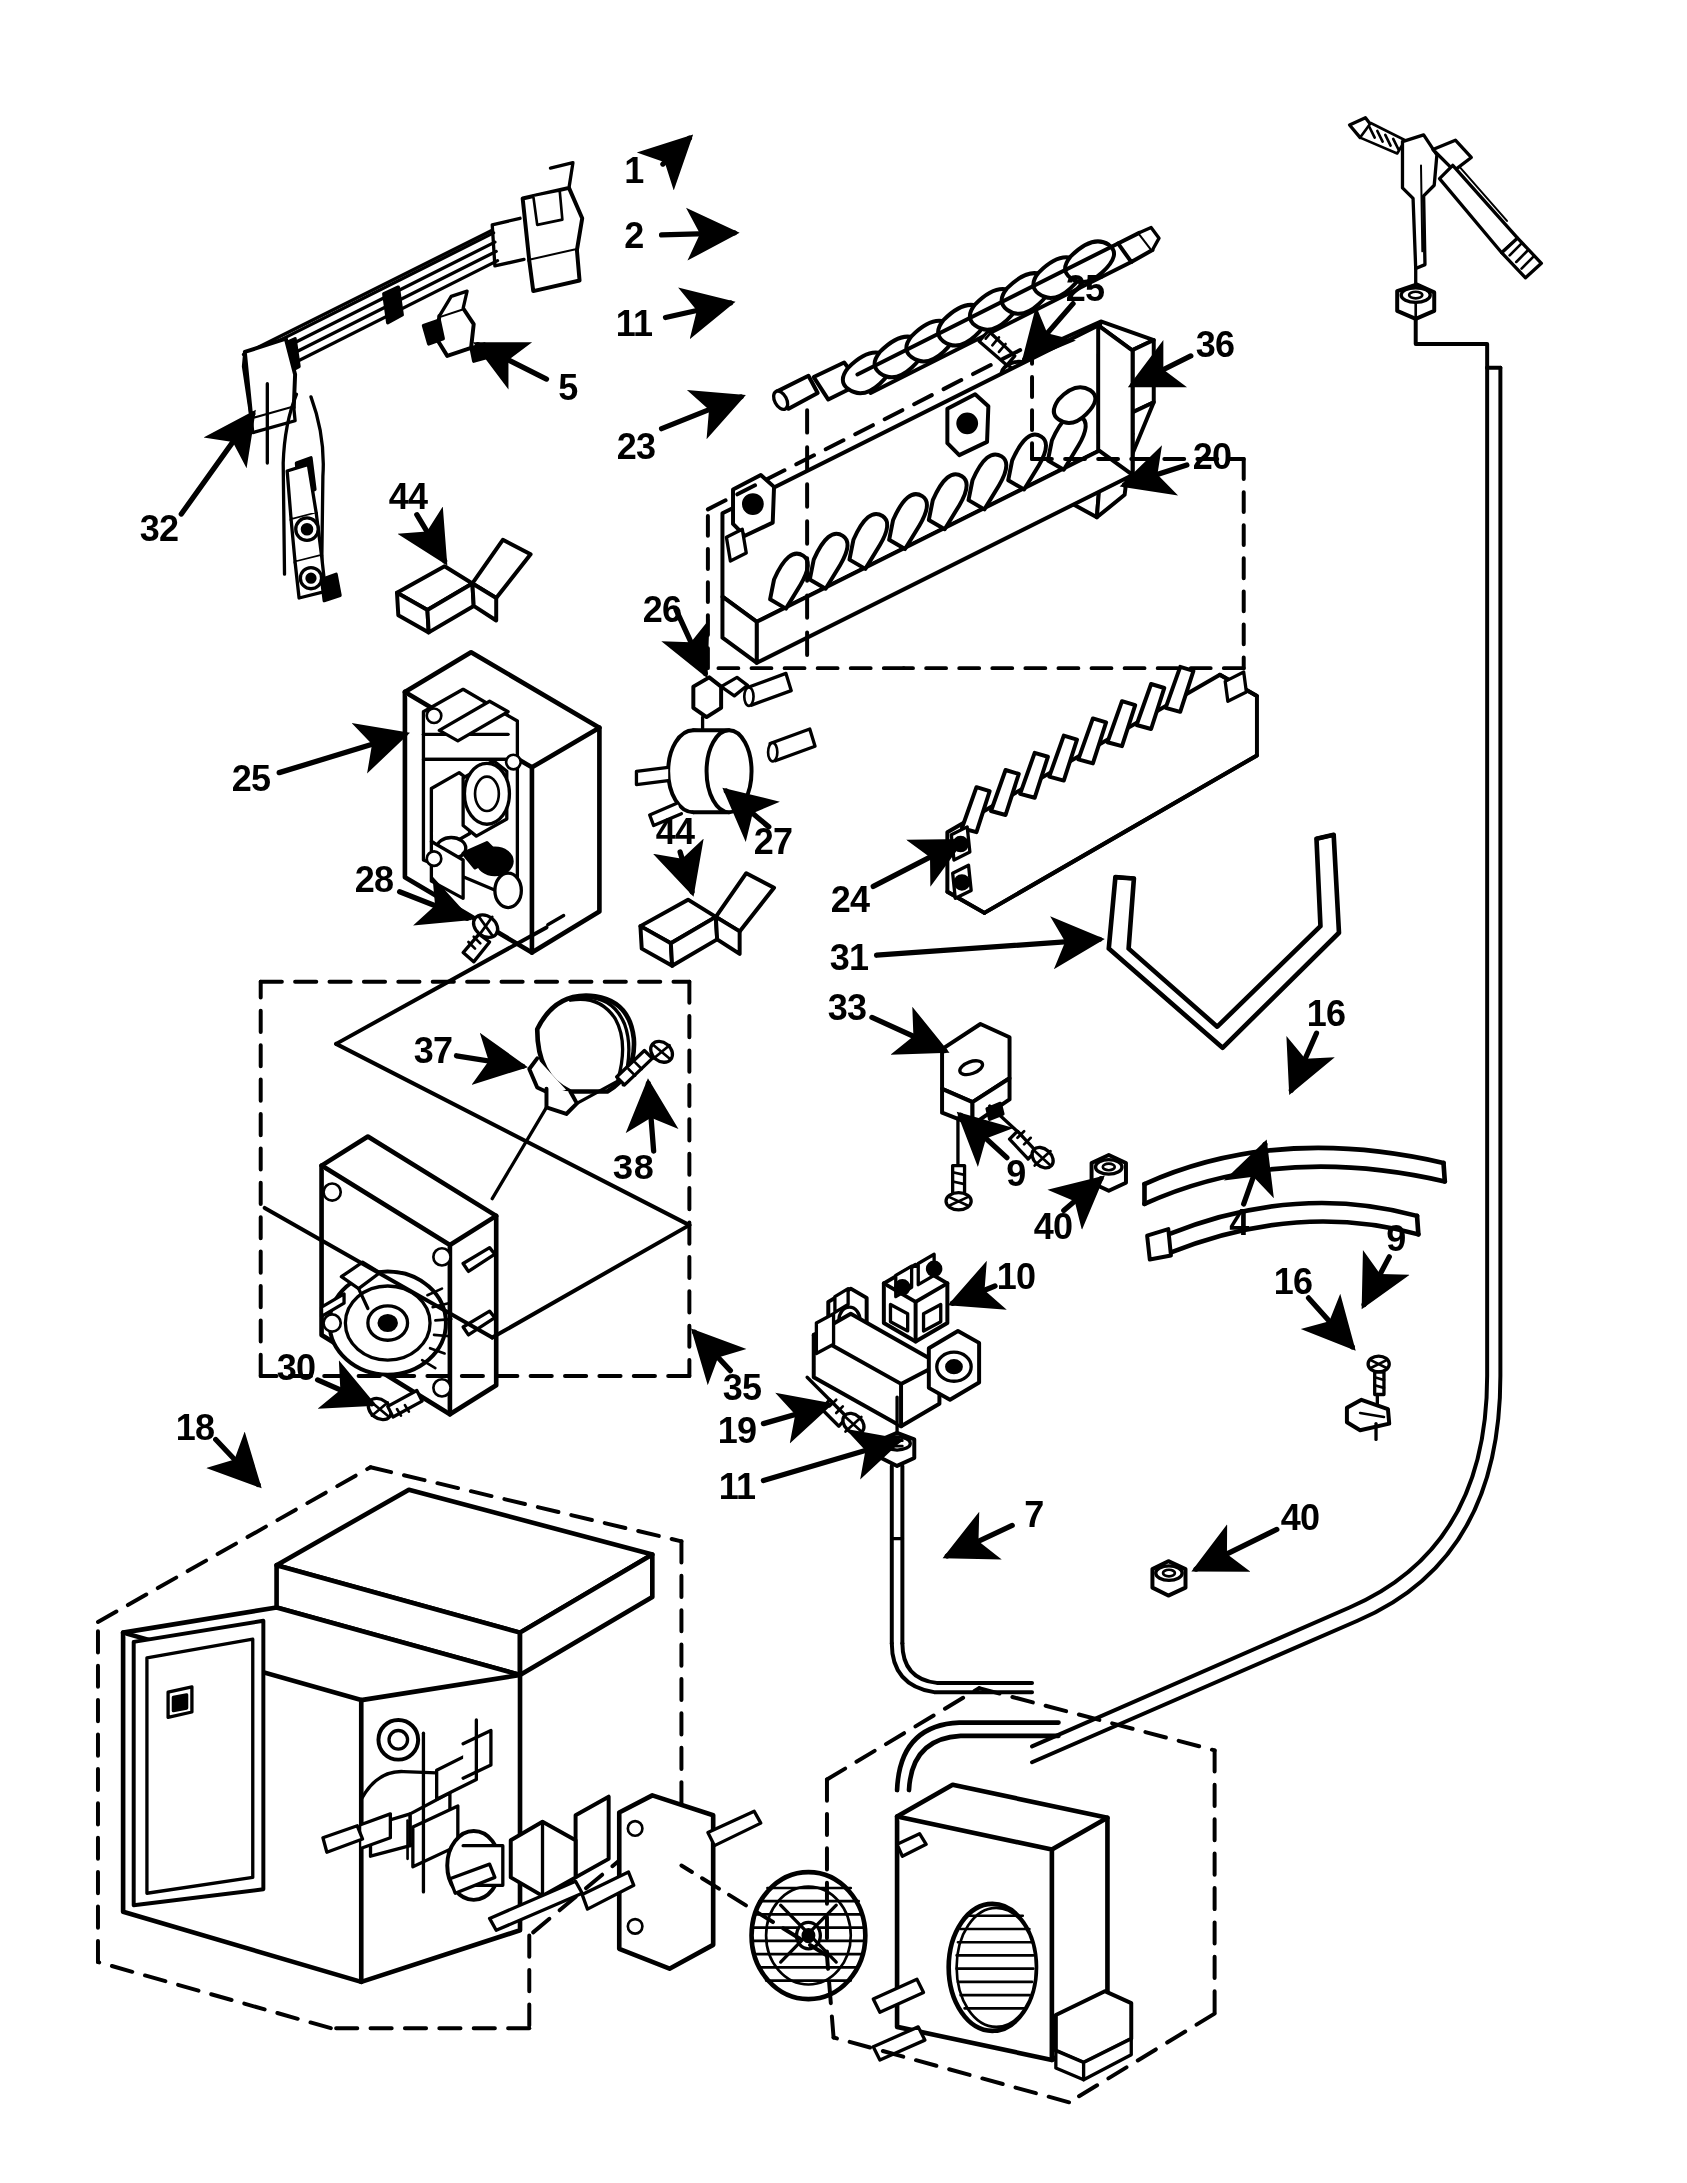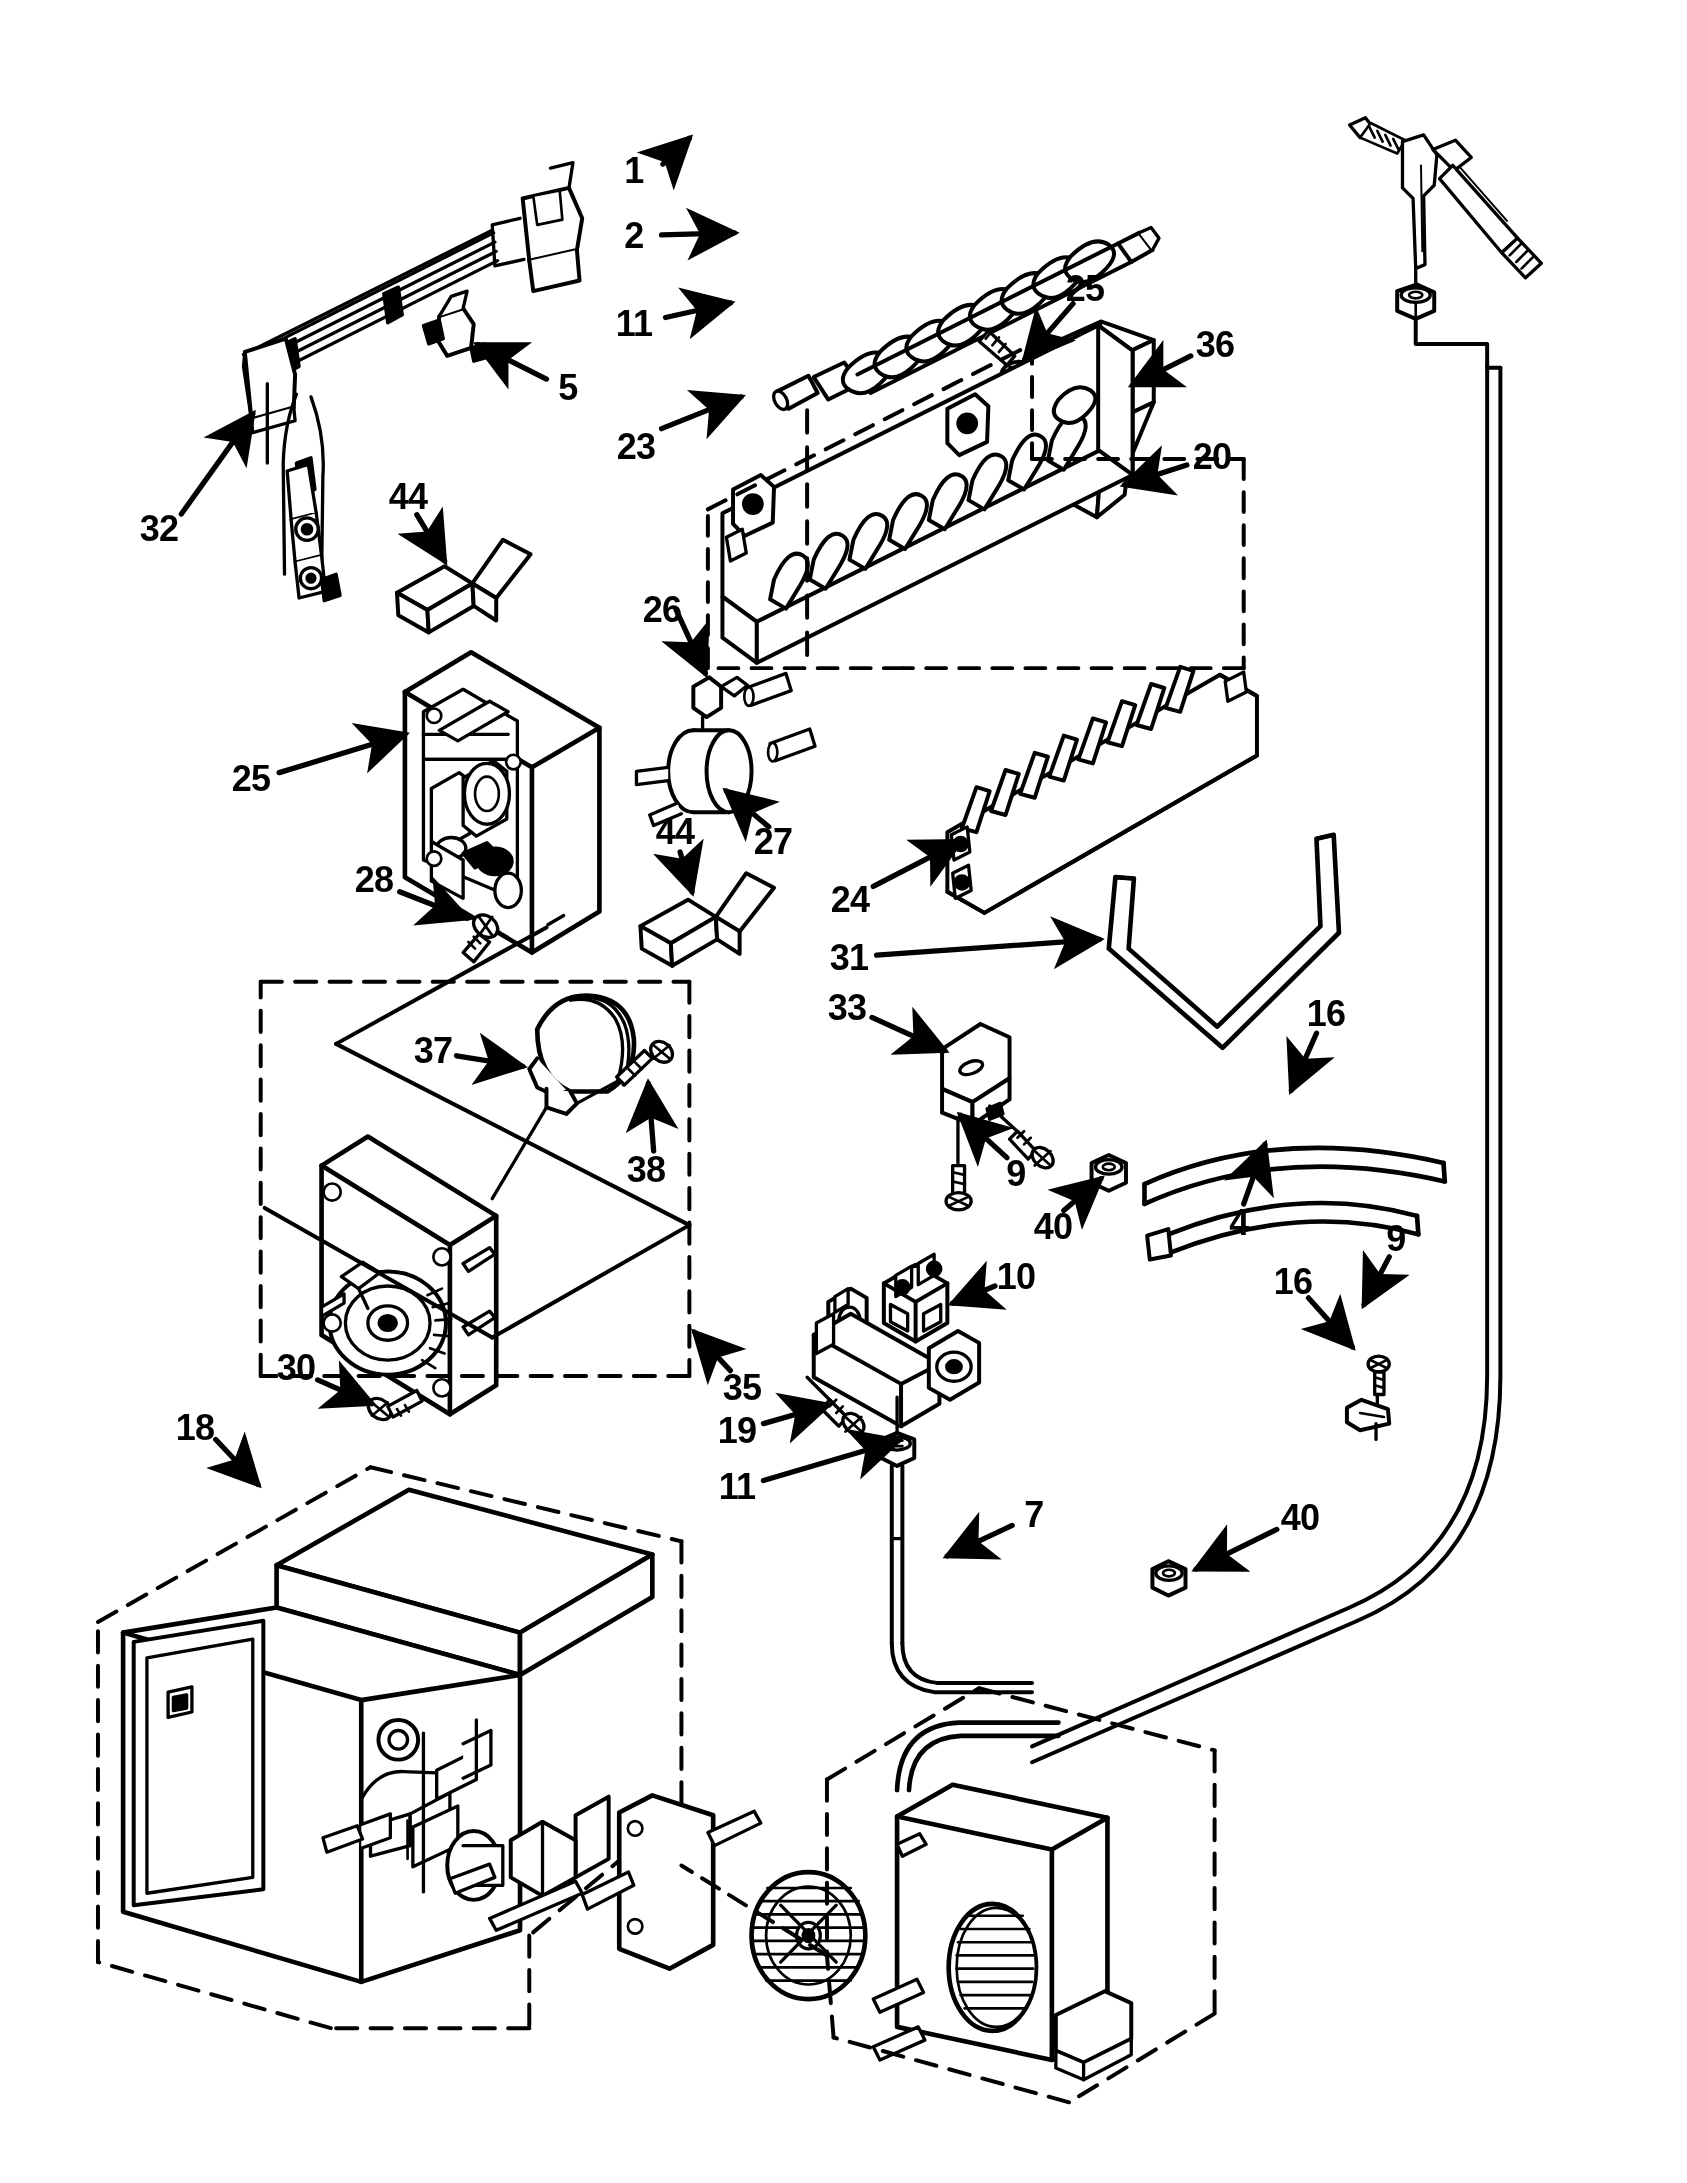--- a/index.html
+++ b/index.html
@@ -613,21 +613,21 @@
       <div class="lbl" style="left: 662px; top: 594px; margin-top: 16px;">26</div>
       <div class="lbl" style="left: 251px; top: 779px;">25</div>
       <div class="lbl" style="left: 675px; top: 832px;">44</div>
       <div class="lbl" style="left: 773px; top: 842px;">27</div>
       <div class="lbl" style="left: 374px; top: 880px;">28</div>
       <div class="lbl" style="left: 850px; top: 900px; text-align: center;">24</div>
       <div class="lbl" style="left: 849px; top: 958px;">31</div>
       <div class="lbl" style="left: 847px; top: 1008px;">33</div>
       <div class="lbl" style="left: 1326px; top: 1014px;">16</div>
       <div class="lbl" style="left: 433px; top: 1051px; text-align: right;">37</div>
-      <div class="lbl" style="left: 646px; top: 1170px;">38</div>
+      <div class="lbl" style="left: 633px; top: 1170px; font-family: Liberation Mono, monospace;">38</div>
       <div class="lbl" style="left: 1016px; top: 1174px;">9</div>
       <div class="lbl" style="left: 1053px; top: 1227px;">40</div>
       <div class="lbl" style="left: 1239px; top: 1223px;">4</div>
       <div class="lbl" style="left: 1396px; top: 1239px;">9</div>
       <div class="lbl" style="left: 1293px; top: 1282px;">16</div>
       <div class="lbl" style="left: 1016px; top: 1277px; text-align: center;">10</div>
       <div class="lbl" style="left: 742px; top: 1388px;">35</div>
       <div class="lbl" style="left: 296px; top: 1368px;">30</div>
       <div class="lbl" style="left: 737px; top: 1431px;">19</div>
       <div class="lbl" style="left: 737px; top: 1487px;">11</div>

